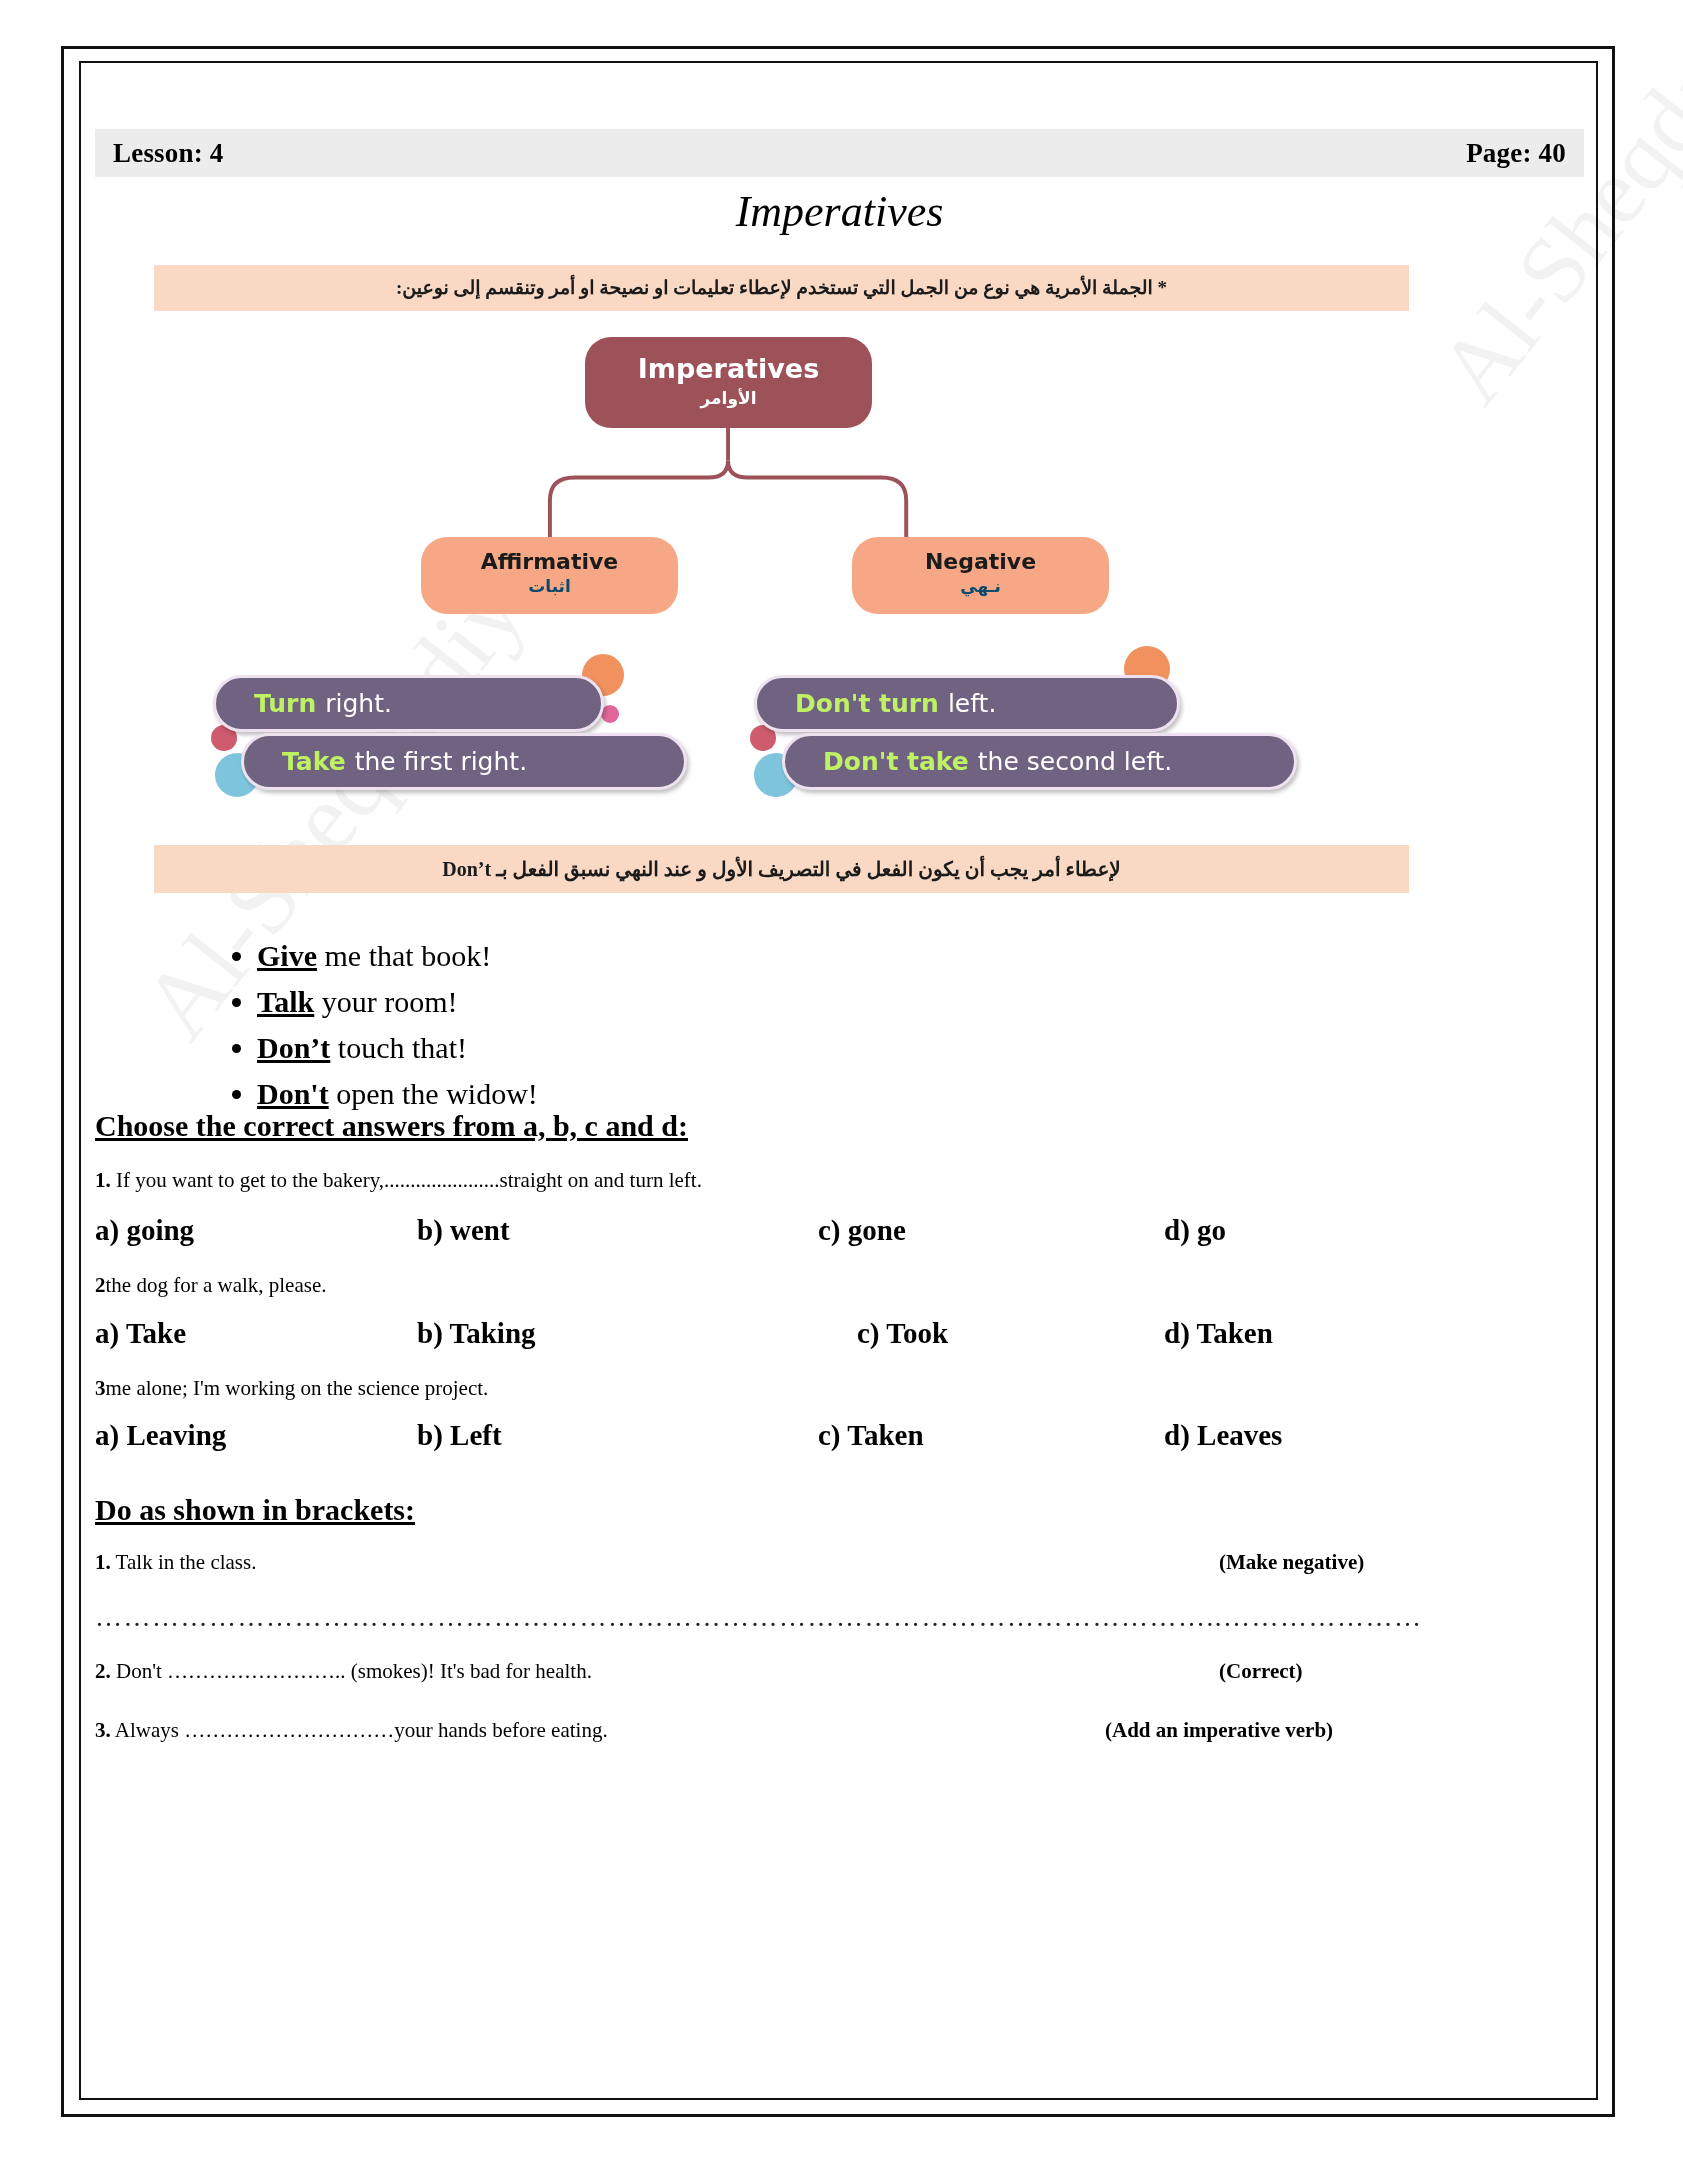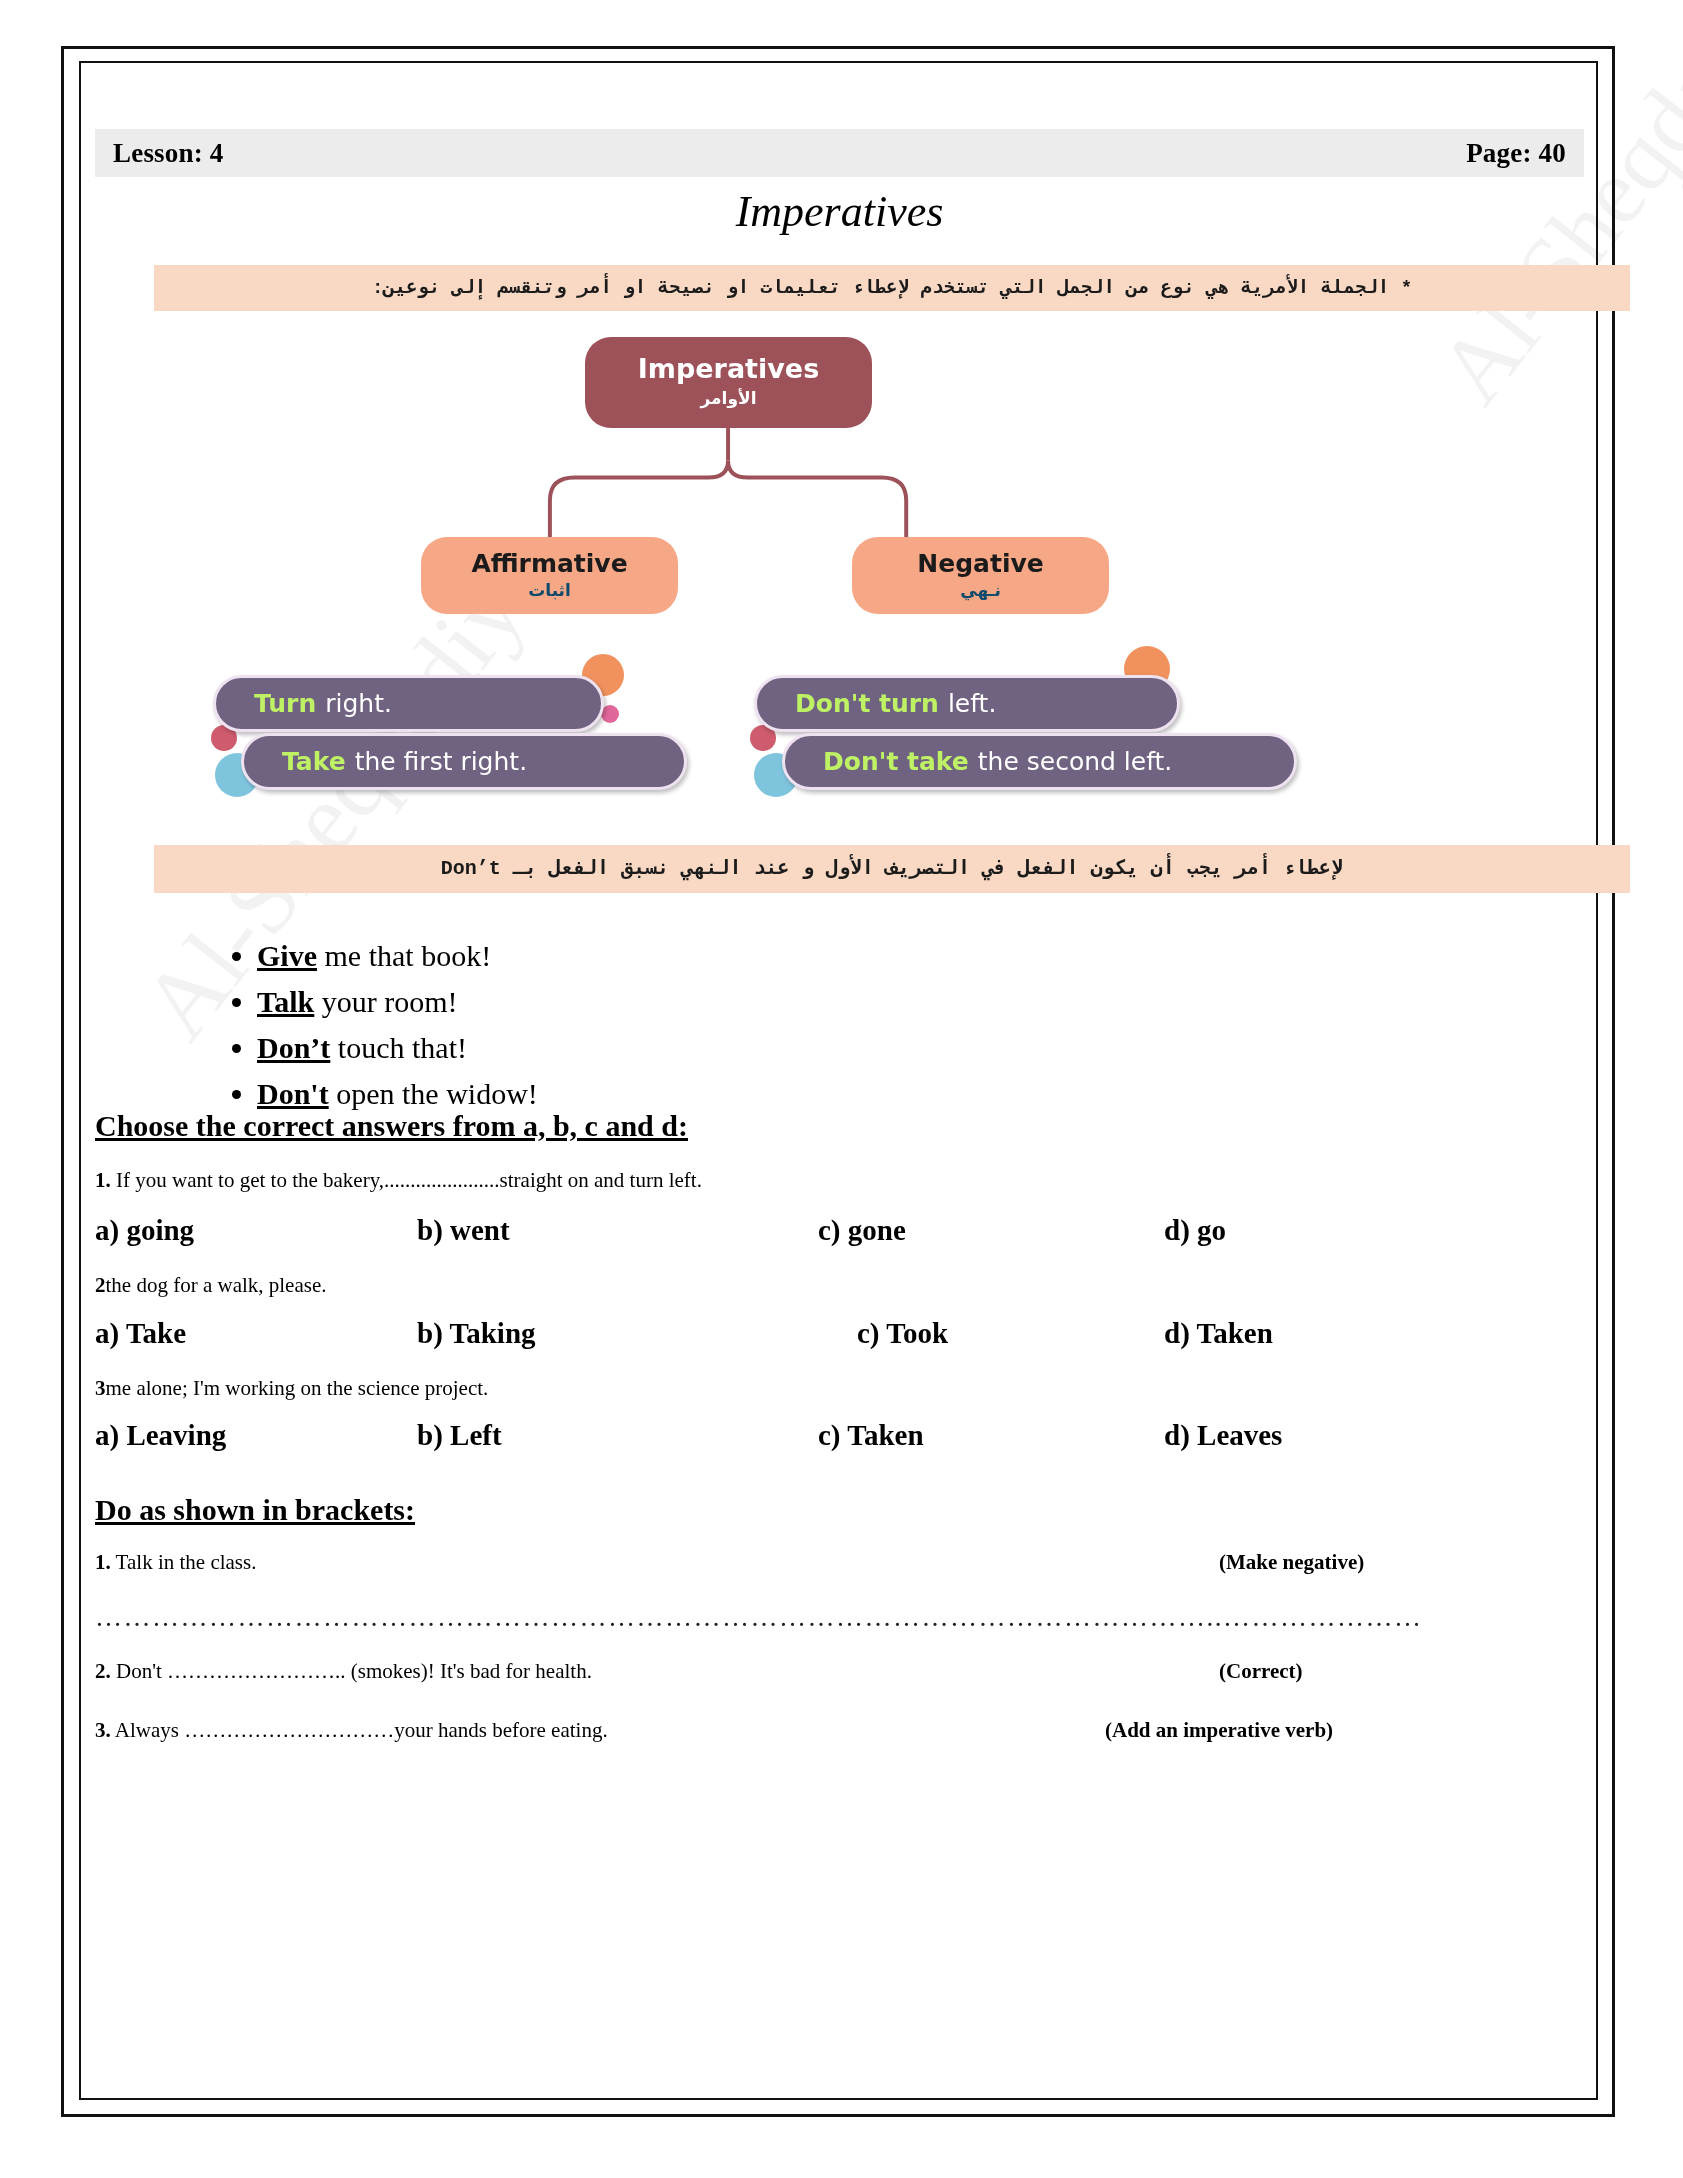--- a/index.html
+++ b/index.html
@@ -71,26 +71,26 @@
     text-align: center;
     font-size: 44px;
     font-style: italic;
     font-family: "Liberation Serif", serif;
   }
 
   
   .ar-band {
     position: absolute;
     left: 59px;
-    width: 1476px;
+    width: 1255px;
     background: #f9d9c4;
     box-sizing: border-box;
     direction: rtl;
     text-align: center;
-    font-family: Liberation Mono, monospace;
+    font-family: Liberation Serif, serif;
     font-weight: bold;
     color: #1b1b1b;
   }
   .ar-band.top {
     top: 186px;
     height: 46px;
     line-height: 46px;
     font-size: 19px;
   }
   .ar-band.bottom {
@@ -125,21 +125,21 @@
 
   .node-child {
     width: 257px; height: 77px;
     background: #f6a886;
     color: #1b1b1b;
     border-radius: 26px;
     top: 220px;
   }
   .node-child.left { left: 267px; }
   .node-child.right { left: 698px; }
-  .node-child .en { font-size: 25px; font-weight: bold; padding-top: 12px; }
+  .node-child .en { font-size: 22px; font-weight: bold; padding-top: 12px; }
   .node-child .ar { font-size: 17px; font-weight: bold; padding-top: 2px; color:#0c4a6e;}
 
   .connector { position: absolute; left: 0; top: 0; width: 1255px; height: 525px; }
 
   
   .pill {
     position: absolute;
     background: #6f6381;
     border: 3px solid #efe2f0;
     border-radius: 30px;

